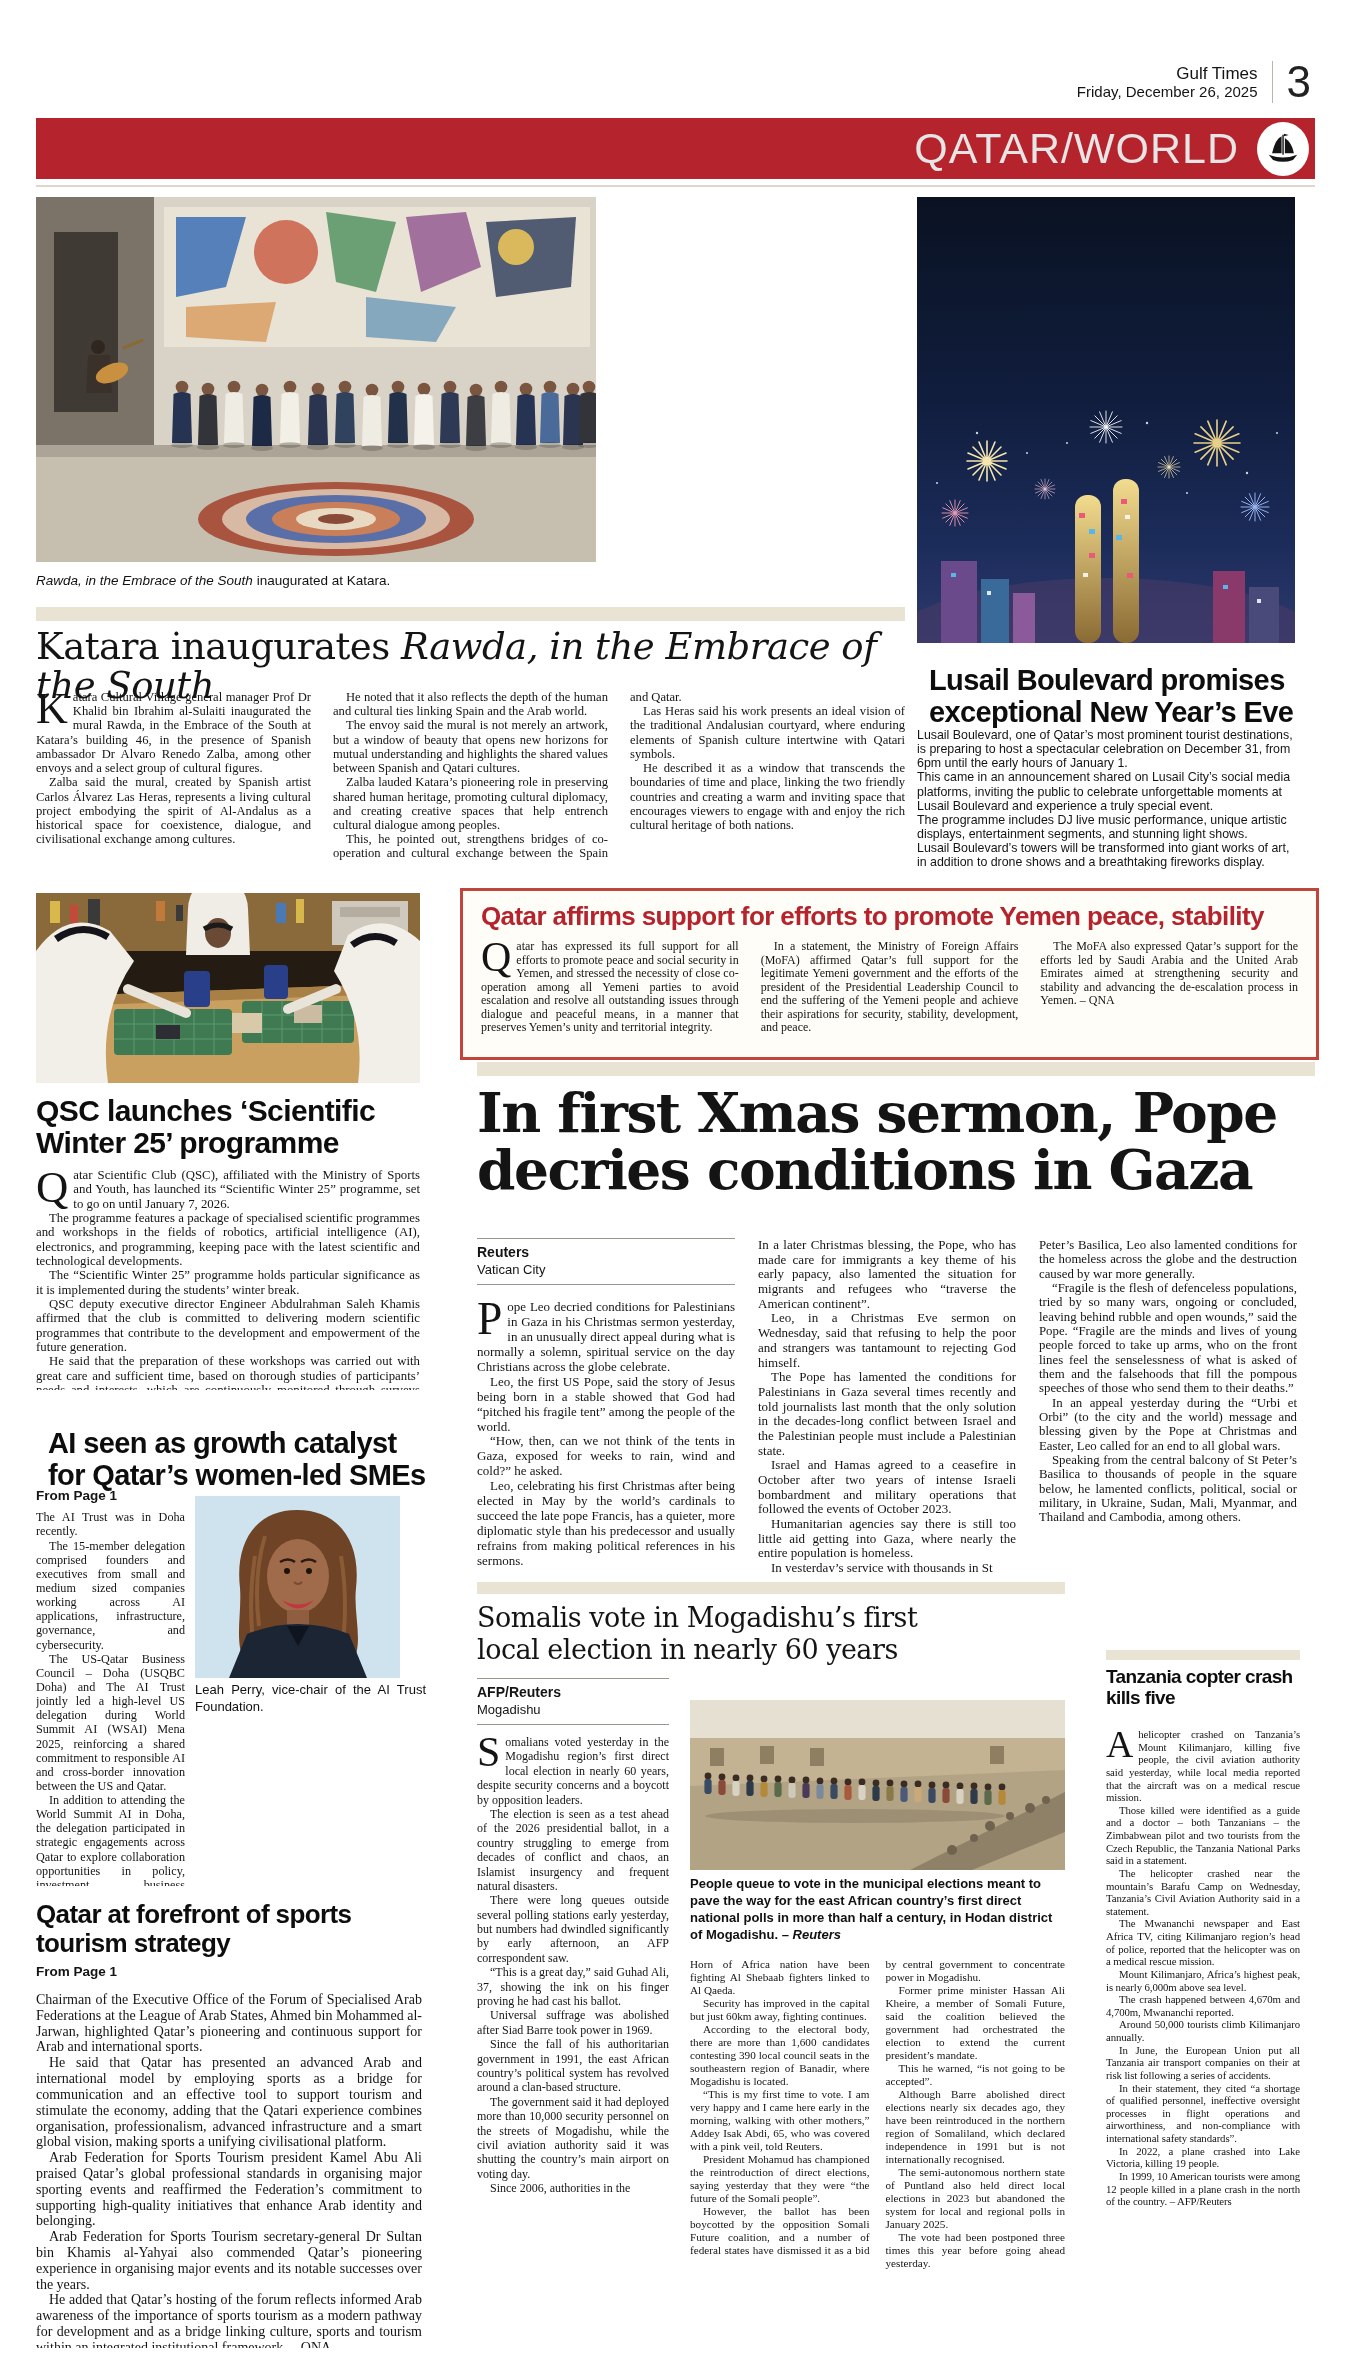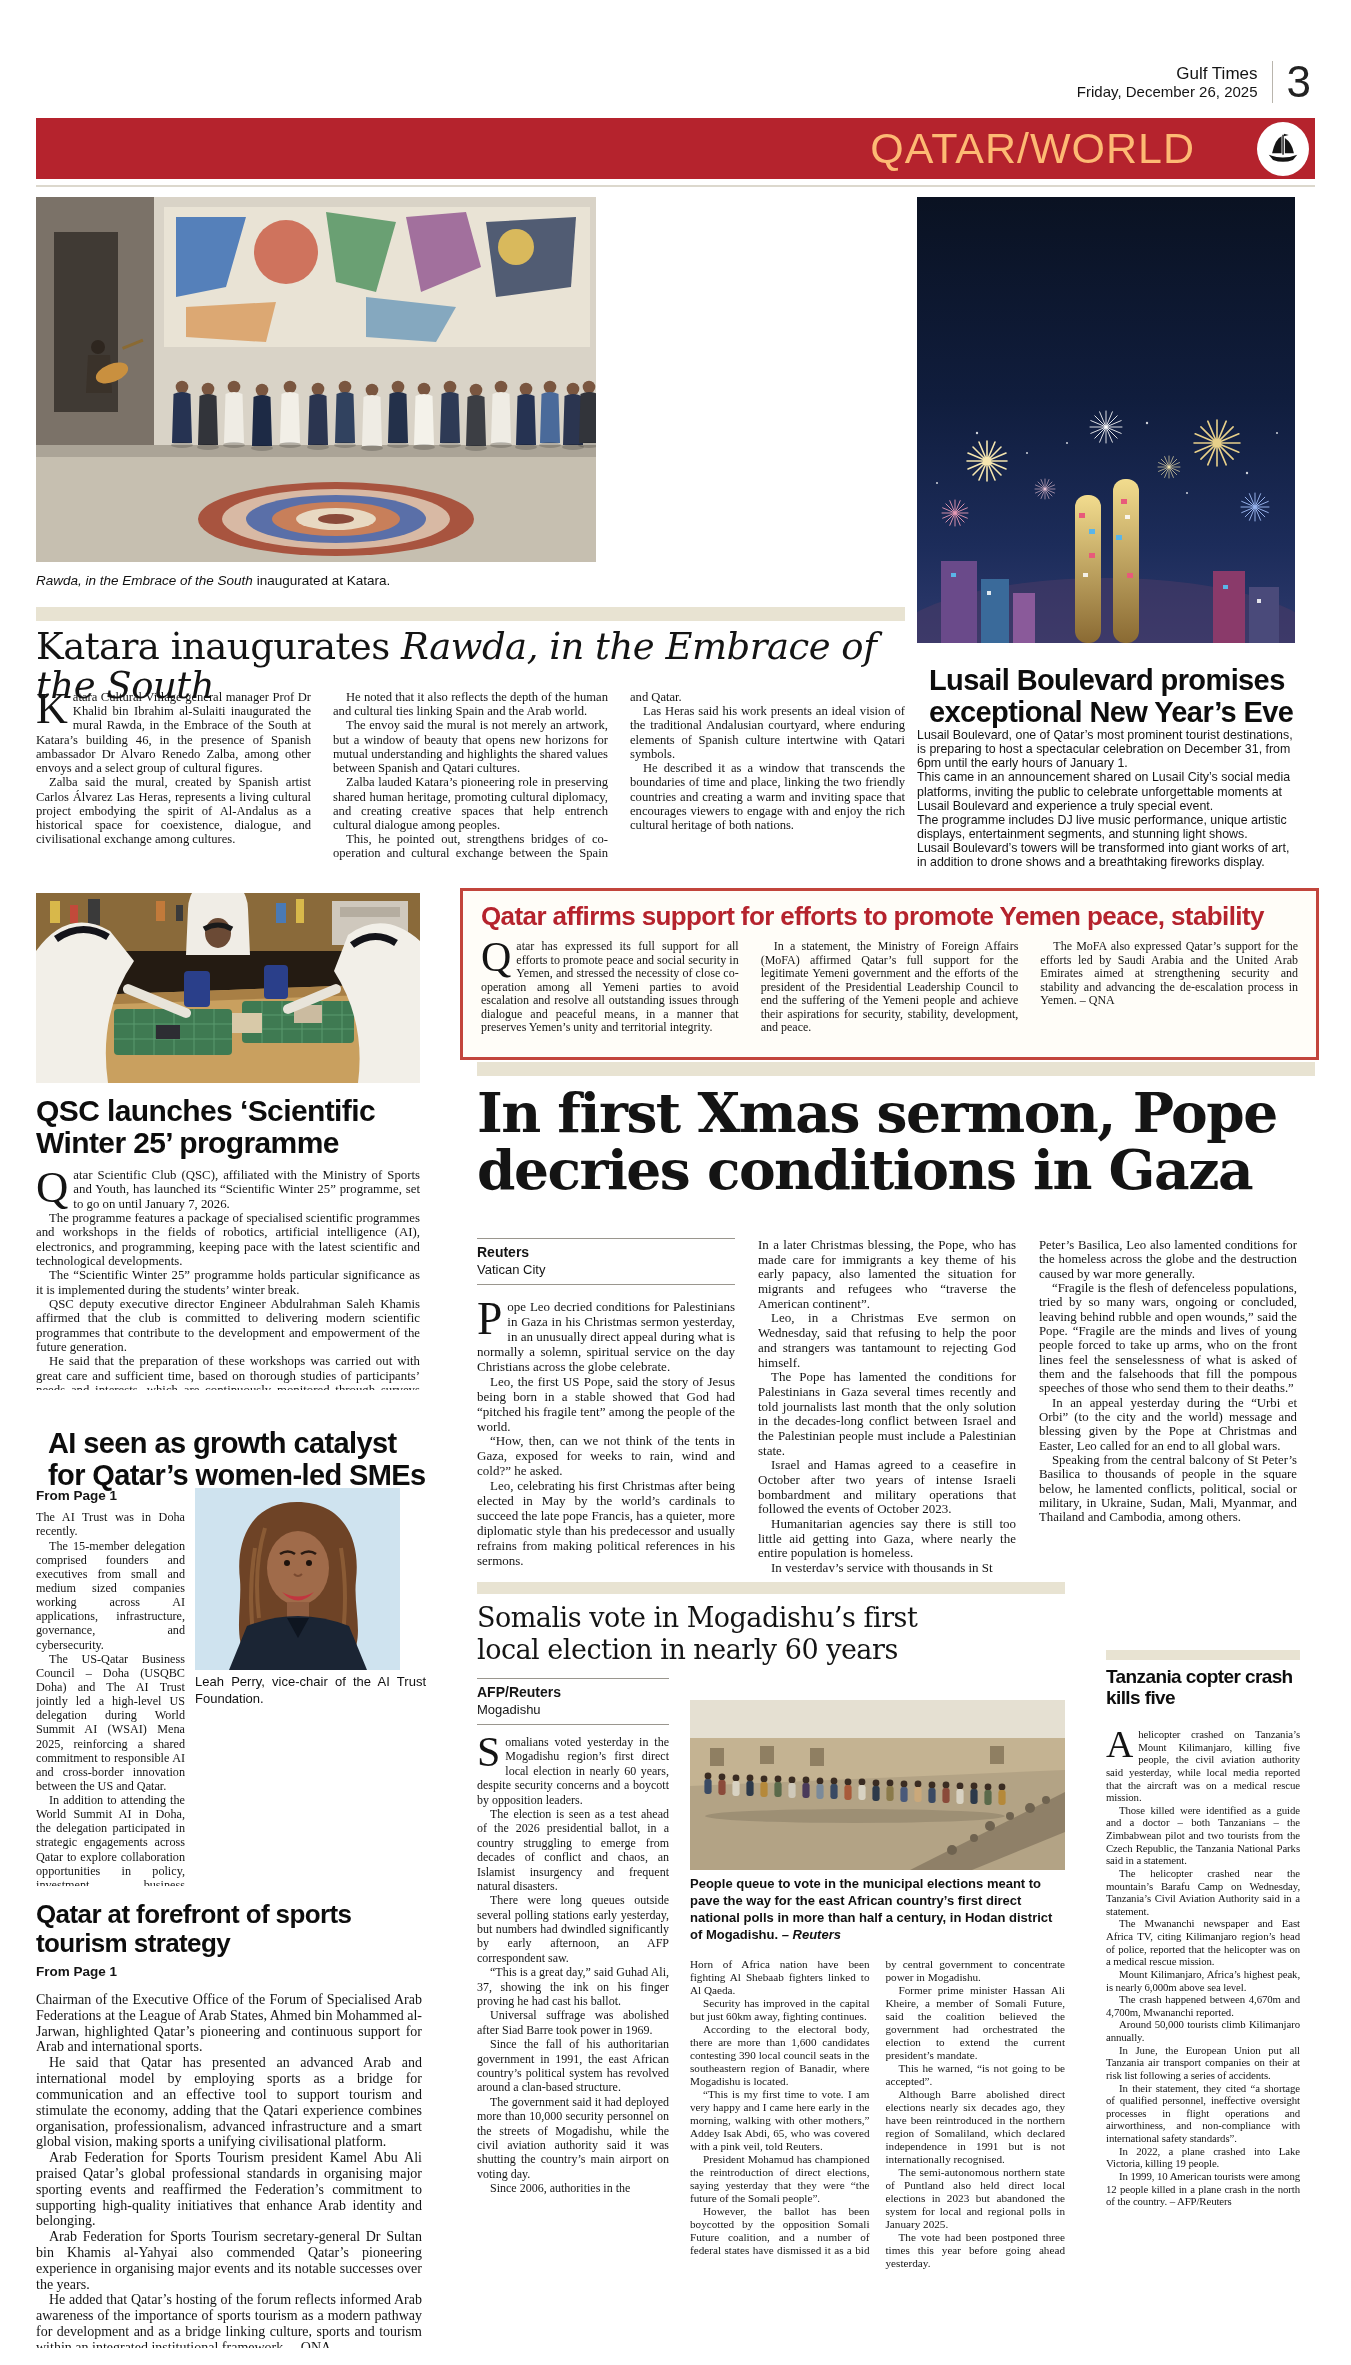--- a/index.html
+++ b/index.html
@@ -6,21 +6,21 @@
   #page{position:relative;width:1351px;height:2365px;background:#ffffff;margin:0 auto;
         font-family:"Liberation Serif",serif;color:#141414;overflow:hidden;}
   .abs{position:absolute;}
   .bar{background:#e8e3d2;}
   
   .mast{display:flex;align-items:center;gap:14px;}
   .mast .paper{font-family:"Liberation Sans",sans-serif;font-weight:normal;font-size:17px;text-align:right;line-height:1.15;}
   .mast .date{font-family:"Liberation Sans",sans-serif;font-weight:normal;font-size:15px;}
   .mast .vr{width:1px;height:42px;background:#b9b5ad;}
   .mast .pageno{font-family:"Liberation Sans",sans-serif;font-size:44px;font-weight:normal;color:#222;line-height:1;}
-  .banner{background:#b5232d;color:#fdba74;display:flex;align-items:center;justify-content:flex-end;gap:44px;}
+  .banner{background:#b5232d;color:#e5e5e5;display:flex;align-items:center;justify-content:flex-end;}
   .banner .section{font-family:"Liberation Sans",sans-serif;font-size:43px;letter-spacing:1px;font-weight:normal;margin-right:18px;}
   .banner .emblem{width:52px;height:54px;background:#fff;border-radius:50%;display:flex;align-items:center;justify-content:center;margin-right:6px;}
   
   .hl-serif{font-family:"DejaVu Serif","Liberation Serif",serif;font-weight:normal;letter-spacing:-0.5px;}
   .hl-slab{font-family:"Liberation Sans",sans-serif;font-weight:bold;letter-spacing:-0.6px;color:#0d0d0d;}
   .hl-pope{font-family:"DejaVu Serif","Liberation Serif",serif;font-weight:bold;letter-spacing:-1.5px;line-height:1.04;}
   
   .jbody{text-align:justify;overflow:hidden;line-height:1.16;}
   .jbody p{margin:0;}
   .jbody p + p{text-indent:13px;}
@@ -37,21 +37,21 @@
   
   .ad{background:linear-gradient(180deg,#0a1222 0%,#101d3d 45%,#1c2c5a 78%,#2e3a6e 100%);overflow:hidden;}
   .ad .adtxt{position:relative;z-index:2;text-align:center;color:#fff;padding-top:44px;}
   .ad .l1{font-family:"Liberation Sans",sans-serif;font-size:12px;letter-spacing:7px;color:#f0ece0;}
   .ad .l2{font-family:"DejaVu Serif",serif;font-size:54px;letter-spacing:5px;color:#d9ba6d;margin-top:14px;line-height:1;}
   .ad .l3{font-family:"DejaVu Serif",serif;font-size:25px;letter-spacing:11px;color:#d9ba6d;margin-top:6px;}
   .ad .l4{font-family:"Liberation Sans",sans-serif;font-size:17px;letter-spacing:9px;color:#d9ba6d;margin-top:20px;}
   .lusail-body{font-family:"Liberation Sans",sans-serif;font-size:12.4px;line-height:1.14;text-align:left;overflow:hidden;}
   .lusail-body p{margin:0;}
   .colgroup{column-gap:22px;}
-  .ai-photo{float:right;width:231px;margin:0 0 6px 10px;}
+  .ai-photo{float:right;width:231px;margin:8px 0 6px 10px;}
   .ai-photo .caption{margin-top:4px;font-size:13px;}
   img,svg{display:block;}
 </style>
 </head>
 <body>
 
 <div id="page">
 
   <div class="abs mast" style="right:40px;top:60px;">
     <div style="text-align:right;">

